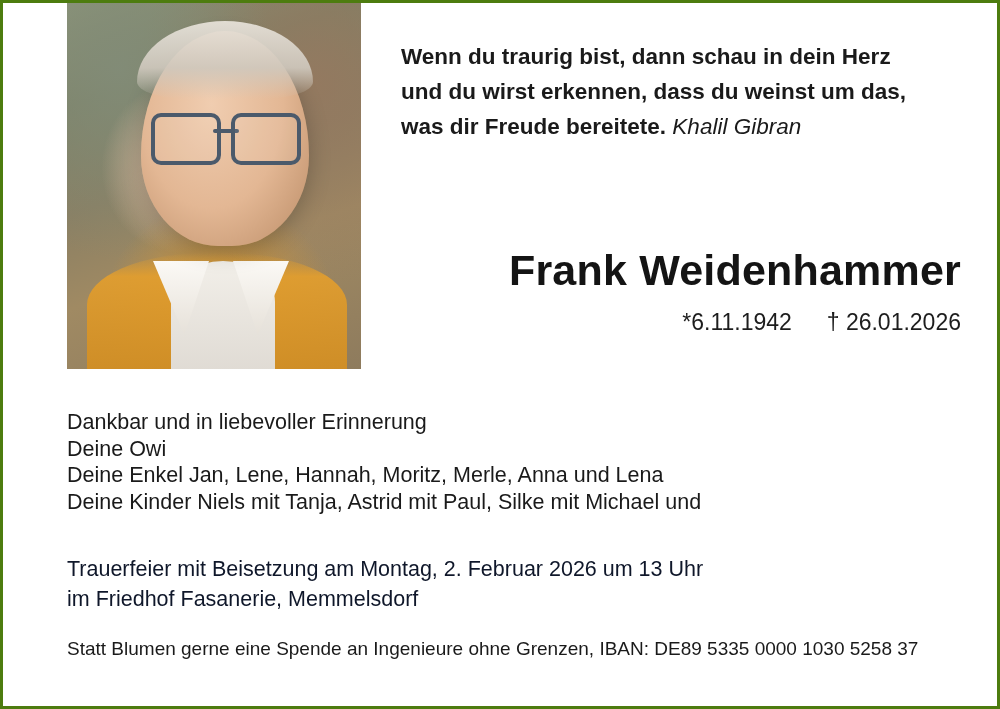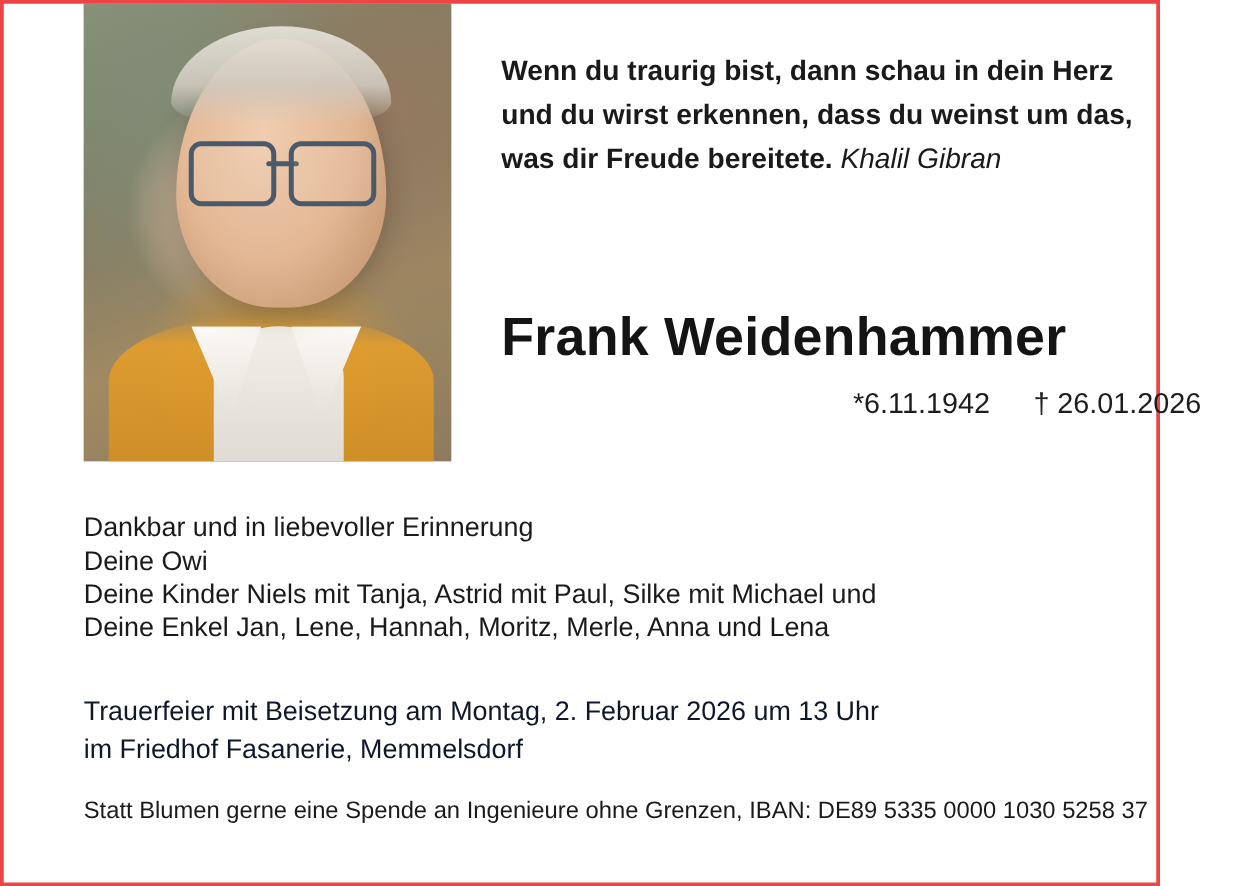--- a/index.html
+++ b/index.html
@@ -10,24 +10,24 @@
   body {
     width: 1000px;
     height: 709px;
     font-family: "Liberation Sans", sans-serif;
     color: #1a1a1a;
     overflow: hidden;
   }
   .obituary {
     position: relative;
     box-sizing: border-box;
-    width: 928px;
+    width: 1000px;
     height: 709px;
     background: #ffffff;
-    border: 3px solid #ef4444;
+    border: 3px solid #4d7c0f;
     padding: 0;
   }
   .inner {
     position: relative;
     width: 100%;
     height: 100%;
   }
 
   
   .portrait {
@@ -126,21 +126,21 @@
     font-weight: normal;
     font-style: italic;
   }
 
   
   .name {
     position: absolute;
     left: 398px;
     top: 243px;
     width: 560px;
-    text-align: left;
+    text-align: right;
     font-size: 43px;
     font-weight: bold;
     letter-spacing: 0.2px;
     color: #141414;
     white-space: nowrap;
   }
   .dates {
     position: absolute;
     left: 398px;
     top: 306px;
@@ -223,22 +223,22 @@
 
     <div class="dates">
       <span>*6.11.1942</span>
       <span class="sep"></span>
       <span>† 26.01.2026</span>
     </div>
 
     <div class="family">
       <div>Dankbar und in liebevoller Erinnerung</div>
       <div>Deine Owi</div>
+      <div>Deine Enkel Jan, Lene, Hannah, Moritz, Merle, Anna und Lena</div>
       <div>Deine Kinder Niels mit Tanja, Astrid mit Paul, Silke mit Michael und</div>
-      <div>Deine Enkel Jan, Lene, Hannah, Moritz, Merle, Anna und Lena</div>
     </div>
 
     <div class="service">
       <div>Trauerfeier mit Beisetzung am Montag, 2. Februar 2026 um 13 Uhr</div>
       <div>im Friedhof Fasanerie, Memmelsdorf</div>
     </div>
 
     <div class="donation">Statt Blumen gerne eine Spende an Ingenieure ohne Grenzen, IBAN: DE89 5335 0000 1030 5258 37</div>
 
   </div>

